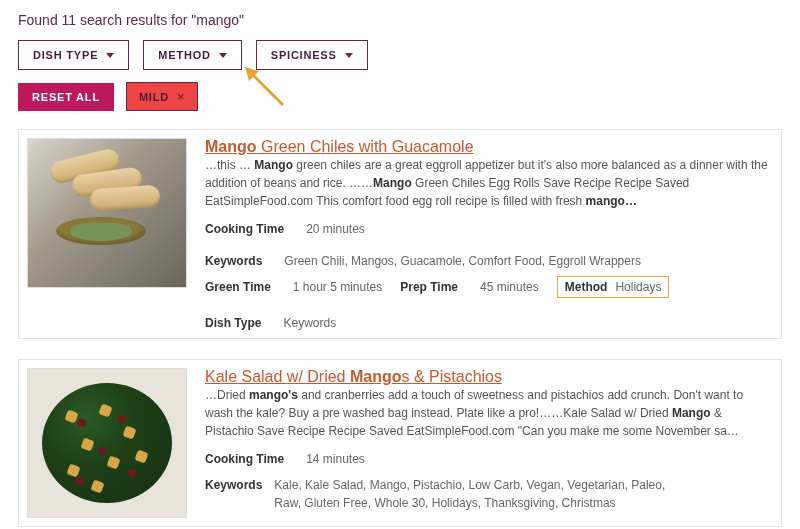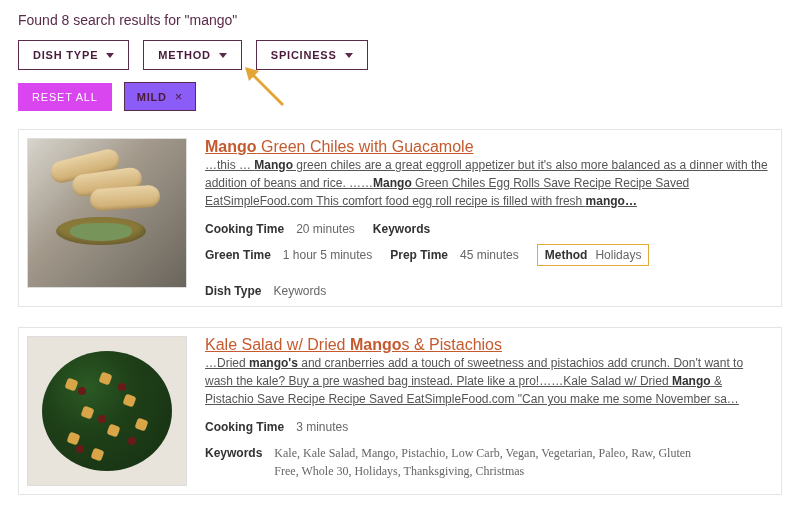--- a/index.html
+++ b/index.html
@@ -2,54 +2,54 @@
 <html><head>
 <meta charset="utf-8">
 <style>
   * { box-sizing: border-box; margin: 0; padding: 0; }
   body { font-family: -apple-system, BlinkMacSystemFont, "Segoe UI", Arial, sans-serif; background: #fff; color: #333; padding: 12px 18px; font-size: 13px; width: 800px; }
   .results-header { color: #5a2a4a; font-size: 14px; margin-bottom: 12px; }
   .filter-row { display: flex; gap: 14px; margin-bottom: 12px; }
   .filter-btn { border: 1px solid #5a2a4a; background: #fff; color: #4a1a3a; font-weight: 700; font-size: 11px; letter-spacing: 0.8px; padding: 8px 14px; display: flex; align-items: center; gap: 8px; cursor: pointer; }
   .chev { width: 0; height: 0; border-left: 4px solid transparent; border-right: 4px solid transparent; border-top: 5px solid #5a2a4a; }
   .chip-row { display: flex; gap: 12px; align-items: center; margin-bottom: 18px; }
-  .reset-btn { background: #d946ef; color: #fff; border: none; font-weight: 400; font-size: 11px; letter-spacing: 0.8px; padding: 8px 14px; cursor: pointer; }
-  .chip { border: 1px solid #5a2a4a; background: #8b5cf6; color: #4a1a3a; font-weight: 700; font-size: 11px; letter-spacing: 0.8px; padding: 7px 12px; display: flex; align-items: center; gap: 8px; cursor: pointer; }
+  .reset-btn { background: #be185d; color: #fff; border: none; font-weight: 700; font-size: 11px; letter-spacing: 0.8px; padding: 8px 14px; cursor: pointer; }
+  .chip { border: 1px solid #5a2a4a; background: #ef4444; color: #4a1a3a; font-weight: 700; font-size: 11px; letter-spacing: 0.8px; padding: 7px 12px; display: flex; align-items: center; gap: 8px; cursor: pointer; }
   .chip-x { font-weight: 400; font-size: 13px; line-height: 1; color: #4a1a3a; }
   .arrow-annotation { position: absolute; left: 243px; top: 65px; pointer-events:none; }
   .result-card { border: 1px solid #e4e4e4; padding: 8px; display: flex; gap: 18px; margin-bottom: 20px; }
   .thumb { width: 160px; height: 150px; flex-shrink: 0; border: 1px solid #ddd; position: relative; overflow: hidden; }
   .thumb1 { background: linear-gradient(135deg, #d8d4cc 0%, #a39a8c 40%, #6a655c 100%); }
   .thumb1::before { content:""; position:absolute; left:28px; top:78px; width:90px; height:28px; border-radius:50%; background:#8a7a3a; box-shadow: inset -2px -3px 6px rgba(0,0,0,0.25); }
   .thumb1::after { content:""; position:absolute; left:42px; top:84px; width:62px; height:18px; border-radius:40% 40% 50% 50%; background:#77945a; }
   .roll { position:absolute; width:70px; height:22px; border-radius:11px; background: linear-gradient(#e9d2a5, #cba96b); box-shadow: inset 0 -2px 3px rgba(0,0,0,0.15); }
   .r1{ left:22px; top:16px; transform:rotate(-14deg);} .r2{ left:44px; top:32px; transform:rotate(-8deg);} .r3{ left:62px; top:48px; transform:rotate(-4deg);}
   .thumb2 { background: #e8e4dc; }
   .thumb2::before { content:""; position:absolute; left:14px; top:14px; right:14px; bottom:14px; border-radius:50%; background: radial-gradient(circle at 35% 30%, #2b5a24 0%, #1e3f18 40%, #163012 100%); }
   .nut { position:absolute; width:11px; height:11px; background:#d8a648; border-radius:3px; transform:rotate(20deg);} 
   .cran { position:absolute; width:8px; height:8px; background:#6b1a1a; border-radius:50%; }
   .n1{left:38px;top:42px}.n2{left:72px;top:36px}.n3{left:96px;top:58px}.n4{left:54px;top:70px}.n5{left:80px;top:88px}.n6{left:40px;top:96px}.n7{left:108px;top:82px}.n8{left:64px;top:112px}
   .c1{left:50px;top:50px}.c2{left:90px;top:46px}.c3{left:70px;top:78px}.c4{left:100px;top:100px}.c5{left:48px;top:108px}
   .content { flex: 1; min-width: 0; }
   .title { color: #c55a2e; font-size: 16px; font-weight: 400; margin-bottom: 8px; }
   .title b { font-weight: 700; }
-  .snippet { color: #555; font-size: 12px; line-height: 1.5; margin-bottom: 12px; text-decoration: underline; }
+  .snippet { color: #555; font-size: 12px; line-height: 1.5; margin-bottom: 12px; }
   .snippet b { color: #333; font-weight: 700; }
   .meta-row { display: flex; flex-wrap: wrap; gap: 18px; align-items: center; font-size: 12px; margin-top: 8px; }
-  .meta { display: flex; gap: 12px; align-items: baseline; }
+  .meta { display: flex; gap: 22px; align-items: baseline; }
   .meta-label { font-weight: 700; color: #333; }
   .meta-value { color: #666; }
   .hilite { border: 1.5px solid #e3a83a; padding: 3px 7px; display: inline-flex; gap: 8px; align-items: baseline; }
   .kw-wrap { display:flex; gap:12px; margin-top:10px; font-size:12px; align-items:baseline;}
-  .kw-wrap .meta-value { max-width: 420px; line-height:1.5;font-family:Liberation Serif, serif; }
+  .kw-wrap .meta-value { max-width: 420px; line-height:1.5; }
 </style>
 </head>
 <body>
 
-<div class="results-header">Found 8 search results for "mango"</div>
+<div class="results-header">Found 11 search results for "mango"</div>
 
 <div class="filter-row">
   <button class="filter-btn">
     <span>DISH TYPE</span>
     <span class="chev"></span>
   </button>
   <button class="filter-btn">
     <span>METHOD</span>
     <span class="chev"></span>
   </button>
@@ -81,20 +81,21 @@
   <div class="content">
     <a class="title" href="#"><span></span><b>Mango</b><span> Green Chiles with Guacamole</span></a>
     <div class="snippet">…this … <b>Mango</b> green chiles are a great eggroll appetizer but it's also more balanced as a dinner with the addition of beans and rice.  ……<b>Mango</b> Green Chiles Egg Rolls Save Recipe Recipe Saved EatSimpleFood.com This comfort food egg roll recipe is filled with fresh <b>mango…</b></div>
     <div class="meta-row">
       <span class="meta">
           <span class="meta-label">Cooking Time</span>
           <span class="meta-value">20 minutes</span>
         </span>
       <span class="meta">
           <span class="meta-label">Keywords</span>
+          <span class="meta-value">Green Chili, Mangos, Guacamole, Comfort Food, Eggroll Wrappers</span>
         </span>
     </div>
     <div class="meta-row">
       <span class="meta">
           <span class="meta-label">Green Time</span>
           <span class="meta-value">1 hour 5 minutes</span>
         </span>
       <span class="meta">
           <span class="meta-label">Prep Time</span>
           <span class="meta-value">45 minutes</span>
@@ -126,21 +127,21 @@
       <span class="cran c3"></span>
       <span class="cran c4"></span>
       <span class="cran c5"></span>
   </div>
   <div class="content">
     <a class="title" href="#"><span>Kale Salad w/ Dried </span><b>Mango</b><span>s &amp; Pistachios</span></a>
     <div class="snippet">…Dried <b>mango's</b> and cranberries add a touch of sweetness and pistachios add crunch. Don't want to wash the kale?  Buy a pre washed bag instead. Plate like a pro!……Kale Salad w/ Dried <b>Mango</b> &amp; Pistachio Save Recipe Recipe Saved EatSimpleFood.com "Can you make me some November sa…</div>
     <div class="meta-row">
       <span class="meta">
           <span class="meta-label">Cooking Time</span>
-          <span class="meta-value">3 minutes</span>
+          <span class="meta-value">14 minutes</span>
         </span>
     </div>
     <div class="kw-wrap">
         <span class="meta-label">Keywords</span>
         <span class="meta-value">Kale, Kale Salad, Mango, Pistachio, Low Carb, Vegan, Vegetarian, Paleo, Raw, Gluten Free, Whole 30, Holidays, Thanksgiving, Christmas</span>
       </div>
     
   </div>
 </div>
 

